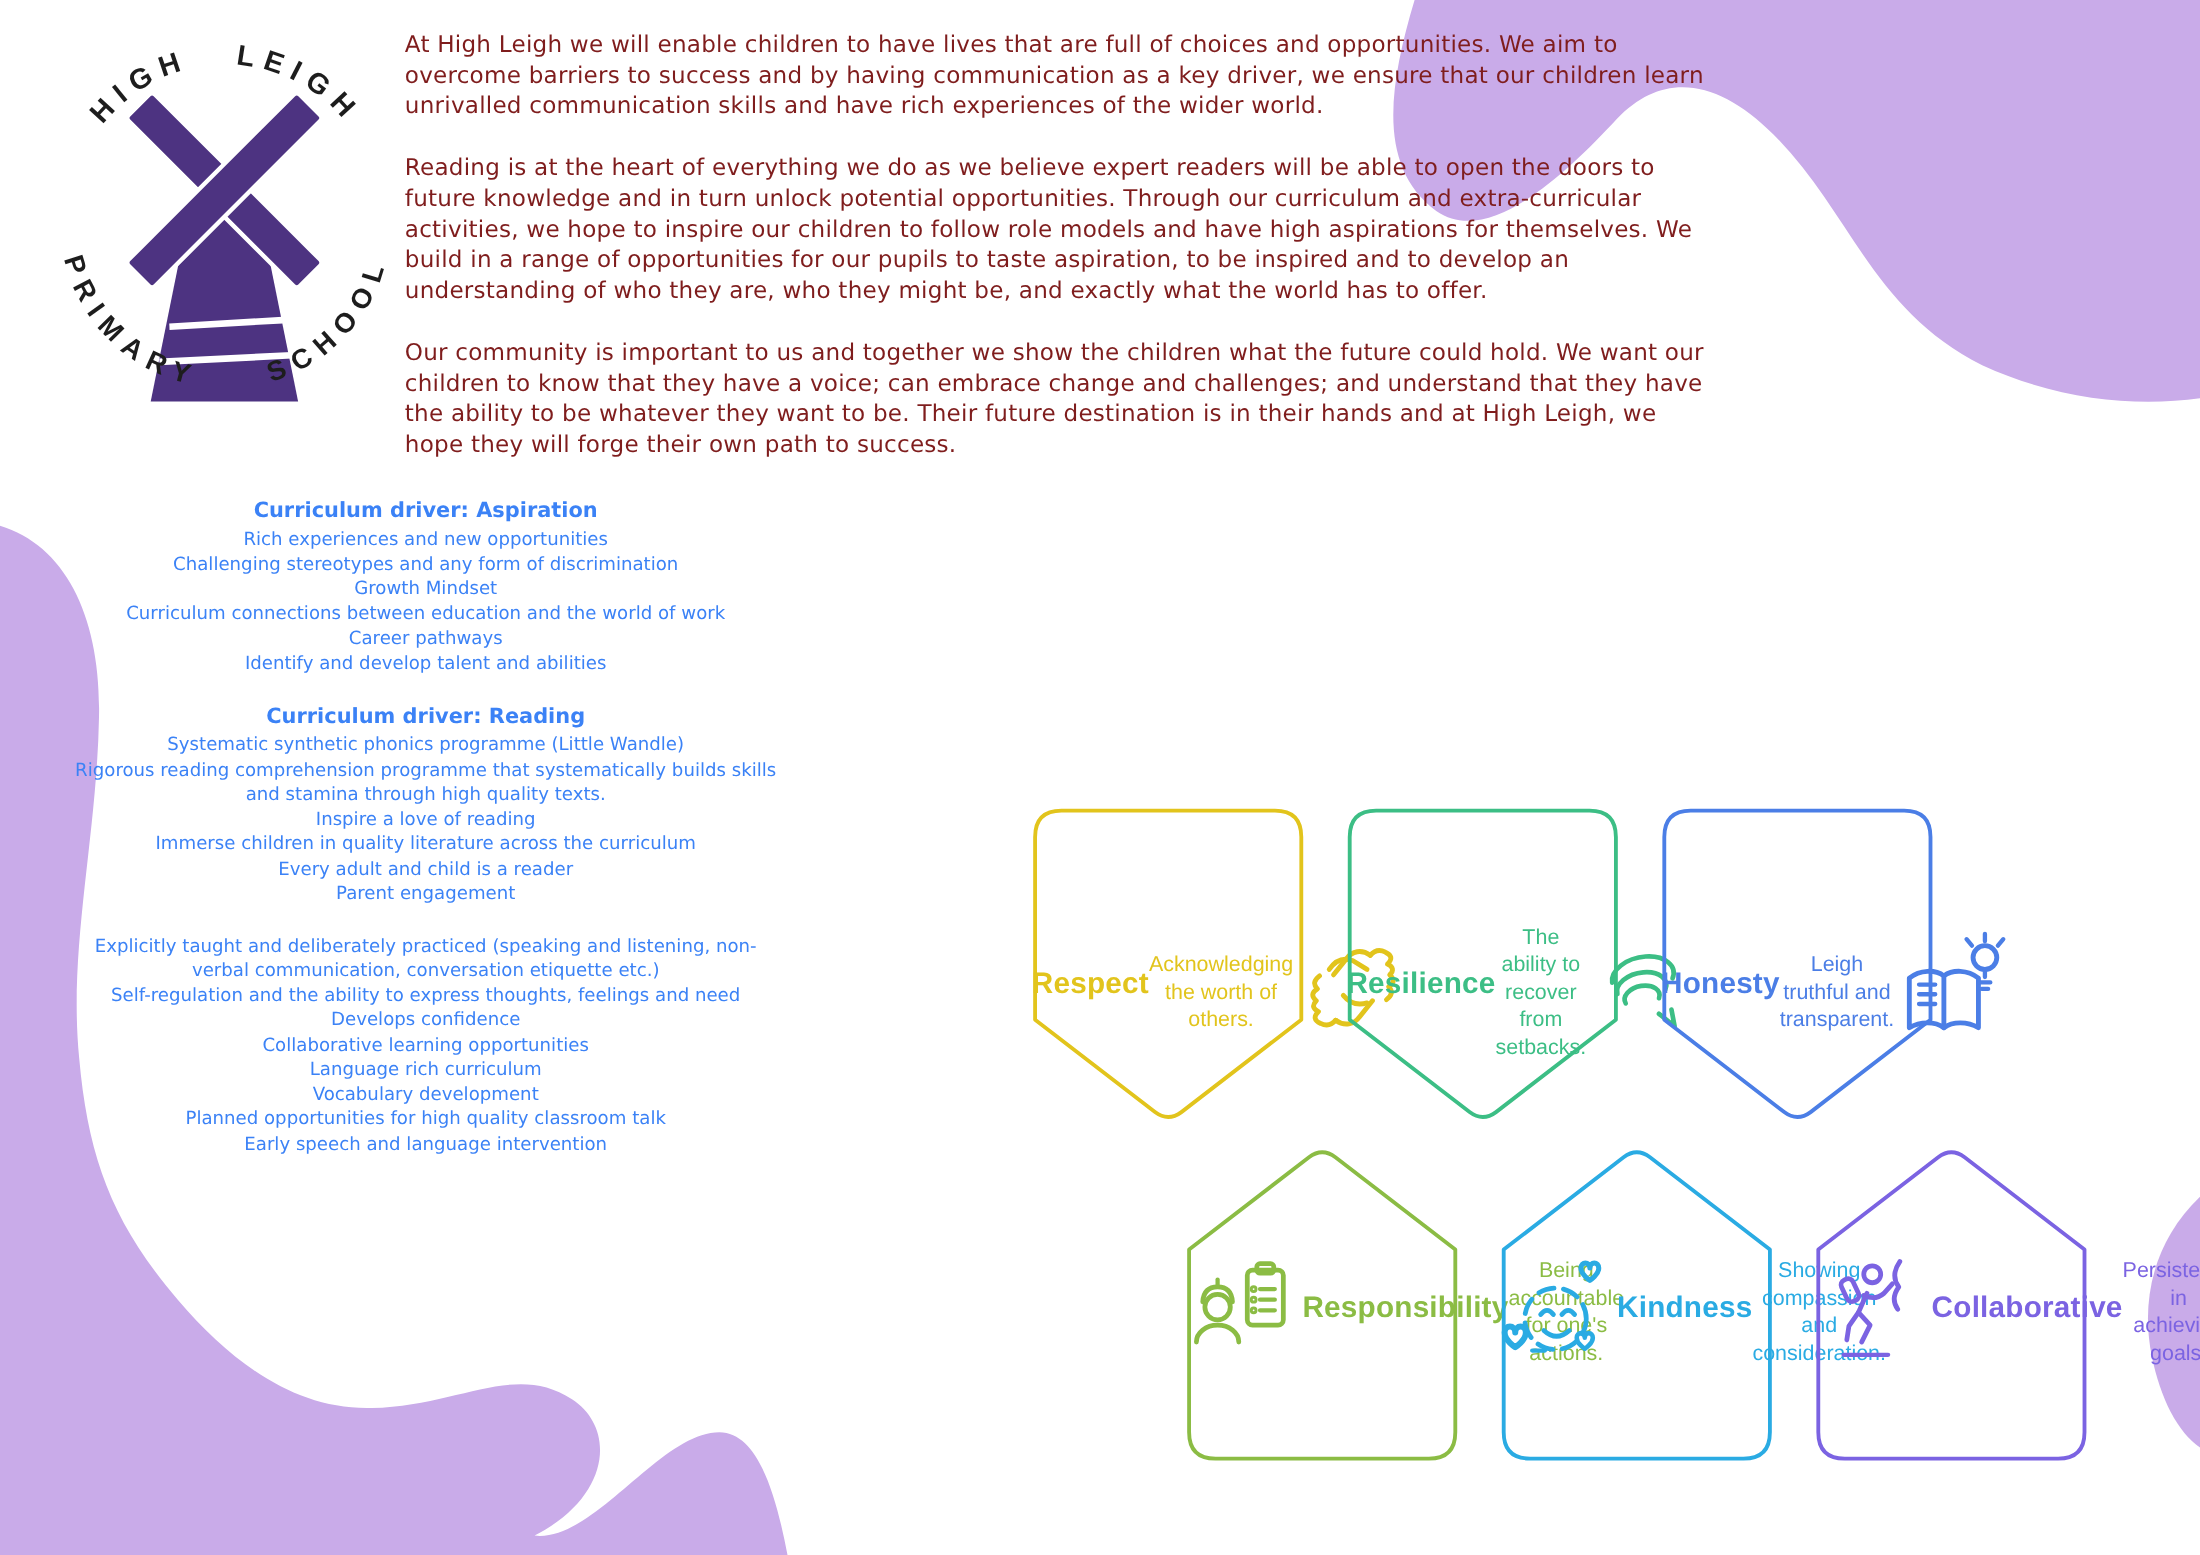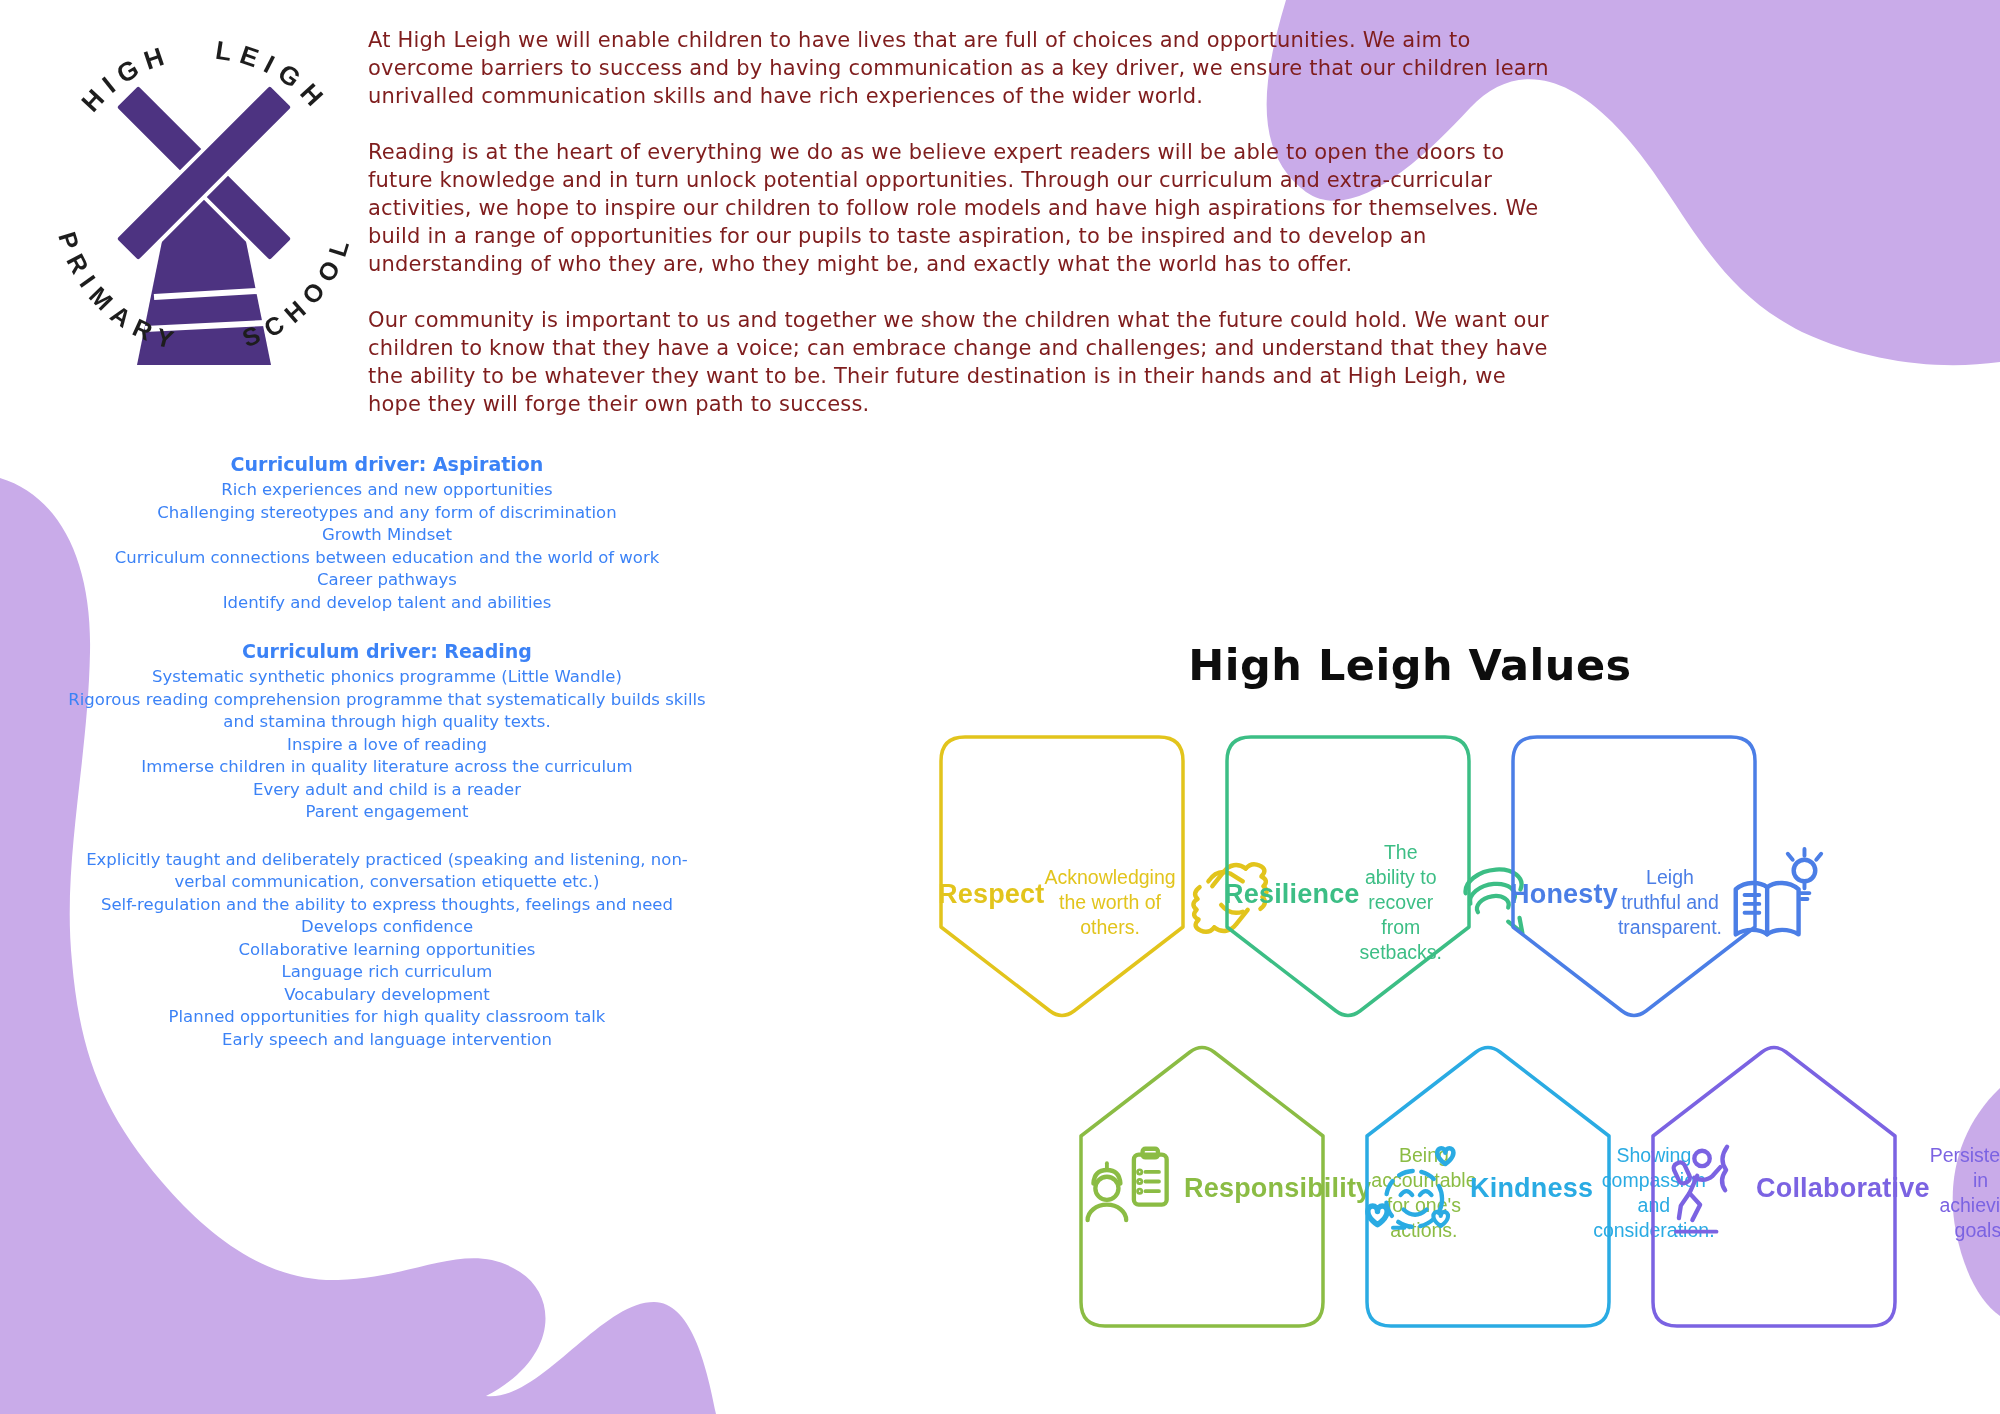--- a/index.html
+++ b/index.html
@@ -119,21 +119,20 @@
 Self-regulation and the ability to express thoughts, feelings and need
 Develops confidence
 Collaborative learning opportunities
 Language rich curriculum
 Vocabulary development
 Planned opportunities for high quality classroom talk
 Early speech and language intervention</div>
     </div>
   </div>
 
-  <div class="values-title">High Leigh Values</div>
 
   <div class="badge r1" style="left: 938px; top: 733px; color: rgb(226, 196, 28);">
     <svg class="shape" width="248" height="292" viewBox="0 0 248 292">
       <path d="M 27 4 Q 3 4 3 28 V 194 L 112 278 Q 124 287 136 278 L 245 194 V 28 Q 245 4 221 4 Z" fill="none" stroke="currentColor" stroke-width="3.5" stroke-linejoin="round"></path>
     </svg>
     <div class="content">
       <div class="b-title">Respect</div>
       <div class="b-desc">Acknowledging the worth of others.</div>
       <div class="b-icon">
         <svg class="iconsvg" width="108" height="108" viewBox="0 0 110 110">

